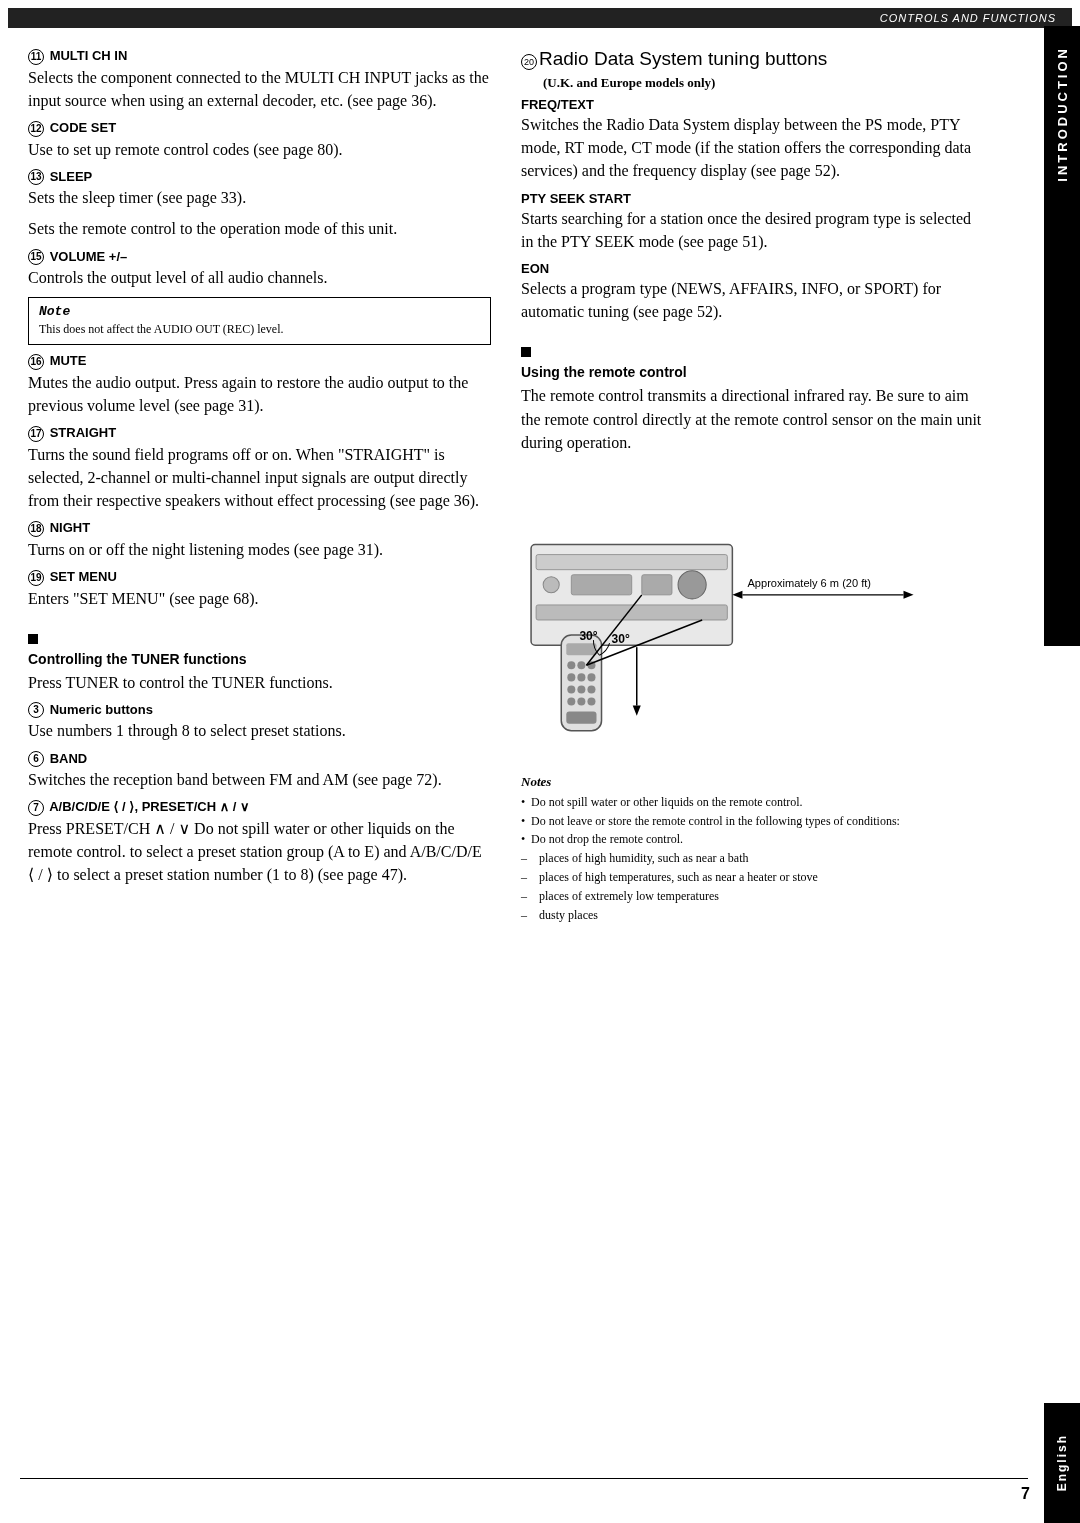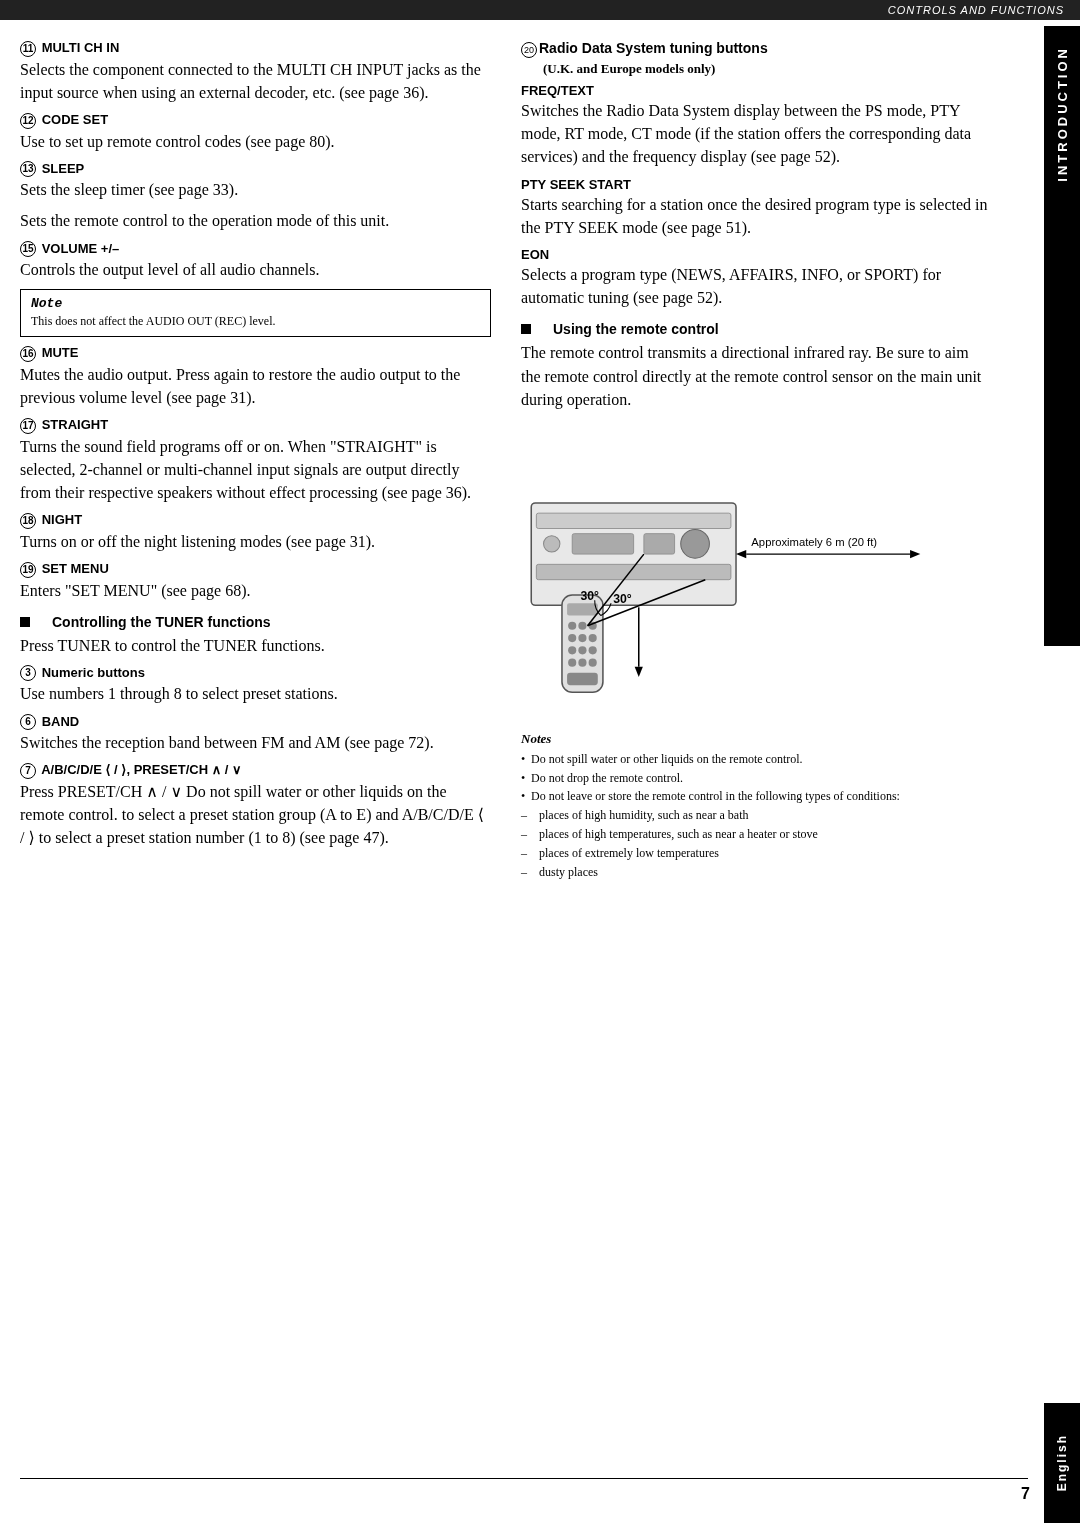--- a/index.html
+++ b/index.html
@@ -10,21 +10,21 @@
       color: #000;
       width: 1080px;
       min-height: 1523px;
       position: relative;
     }
 
     .page-container {
       width: 1080px;
       min-height: 1523px;
       position: relative;
-      padding: 0;
+      padding: 8px;
     }
 
     
     .top-header {
       background: #222;
       color: #fff;
       text-align: right;
       padding: 4px 16px 4px 8px;
       font-size: 11px;
       font-style: italic;
@@ -119,22 +119,23 @@
     }
     .note-box .note-body {
       font-size: 12px;
       line-height: 1.4;
     }
 
     
     .section-heading {
       display: flex;
       align-items: baseline;
-      gap: 22px;
-      margin: 12px 0 4px 0;
+      gap: 6px;
+      margin: 24px 0 4px 0;
+      flex-direction: column;
     }
     .section-heading .black-square {
       display: inline-block;
       width: 10px;
       height: 10px;
       background: #000;
       flex-shrink: 0;
       margin-bottom: 1px;
     }
     .section-heading .heading-text {
@@ -154,22 +155,22 @@
       margin-bottom: 1px;
     }
     .sub-body {
       font-size: 16px;
       line-height: 1.45;
     }
 
     
     .rds-heading {
       font-family: Arial, sans-serif;
-      font-weight: bold;
-      font-size: 14px;
+      font-weight: normal;
+      font-size: 19px;
       margin-bottom: 2px;
     }
 
     
     .remote-image-area {
       position: relative;
       margin: 10px 0;
       height: 300px;
     }
 
@@ -452,22 +453,22 @@
             <line x1="115" y1="182" x2="115" y2="240" stroke="#000" stroke-width="1.5"></line>
             <polygon points="111,240 119,240 115,250" fill="#000"></polygon>
 
           </svg>
         </div>
 
         <div class="notes-box">
           <div class="notes-title">Notes</div>
           <ul class="notes-list">
             <li>Do not spill water or other liquids on the remote control.</li>
+            <li>Do not leave or store the remote control in the following types of conditions:</li>
             <li>Do not drop the remote control.</li>
-            <li>Do not leave or store the remote control in the following types of conditions:</li>
             <li class="sub-item">places of high humidity, such as near a bath</li>
             <li class="sub-item">places of high temperatures, such as near a heater or stove</li>
             <li class="sub-item">places of extremely low temperatures</li>
             <li class="sub-item">dusty places</li>
           </ul>
         </div>
 
       </div>
 
     </div>

